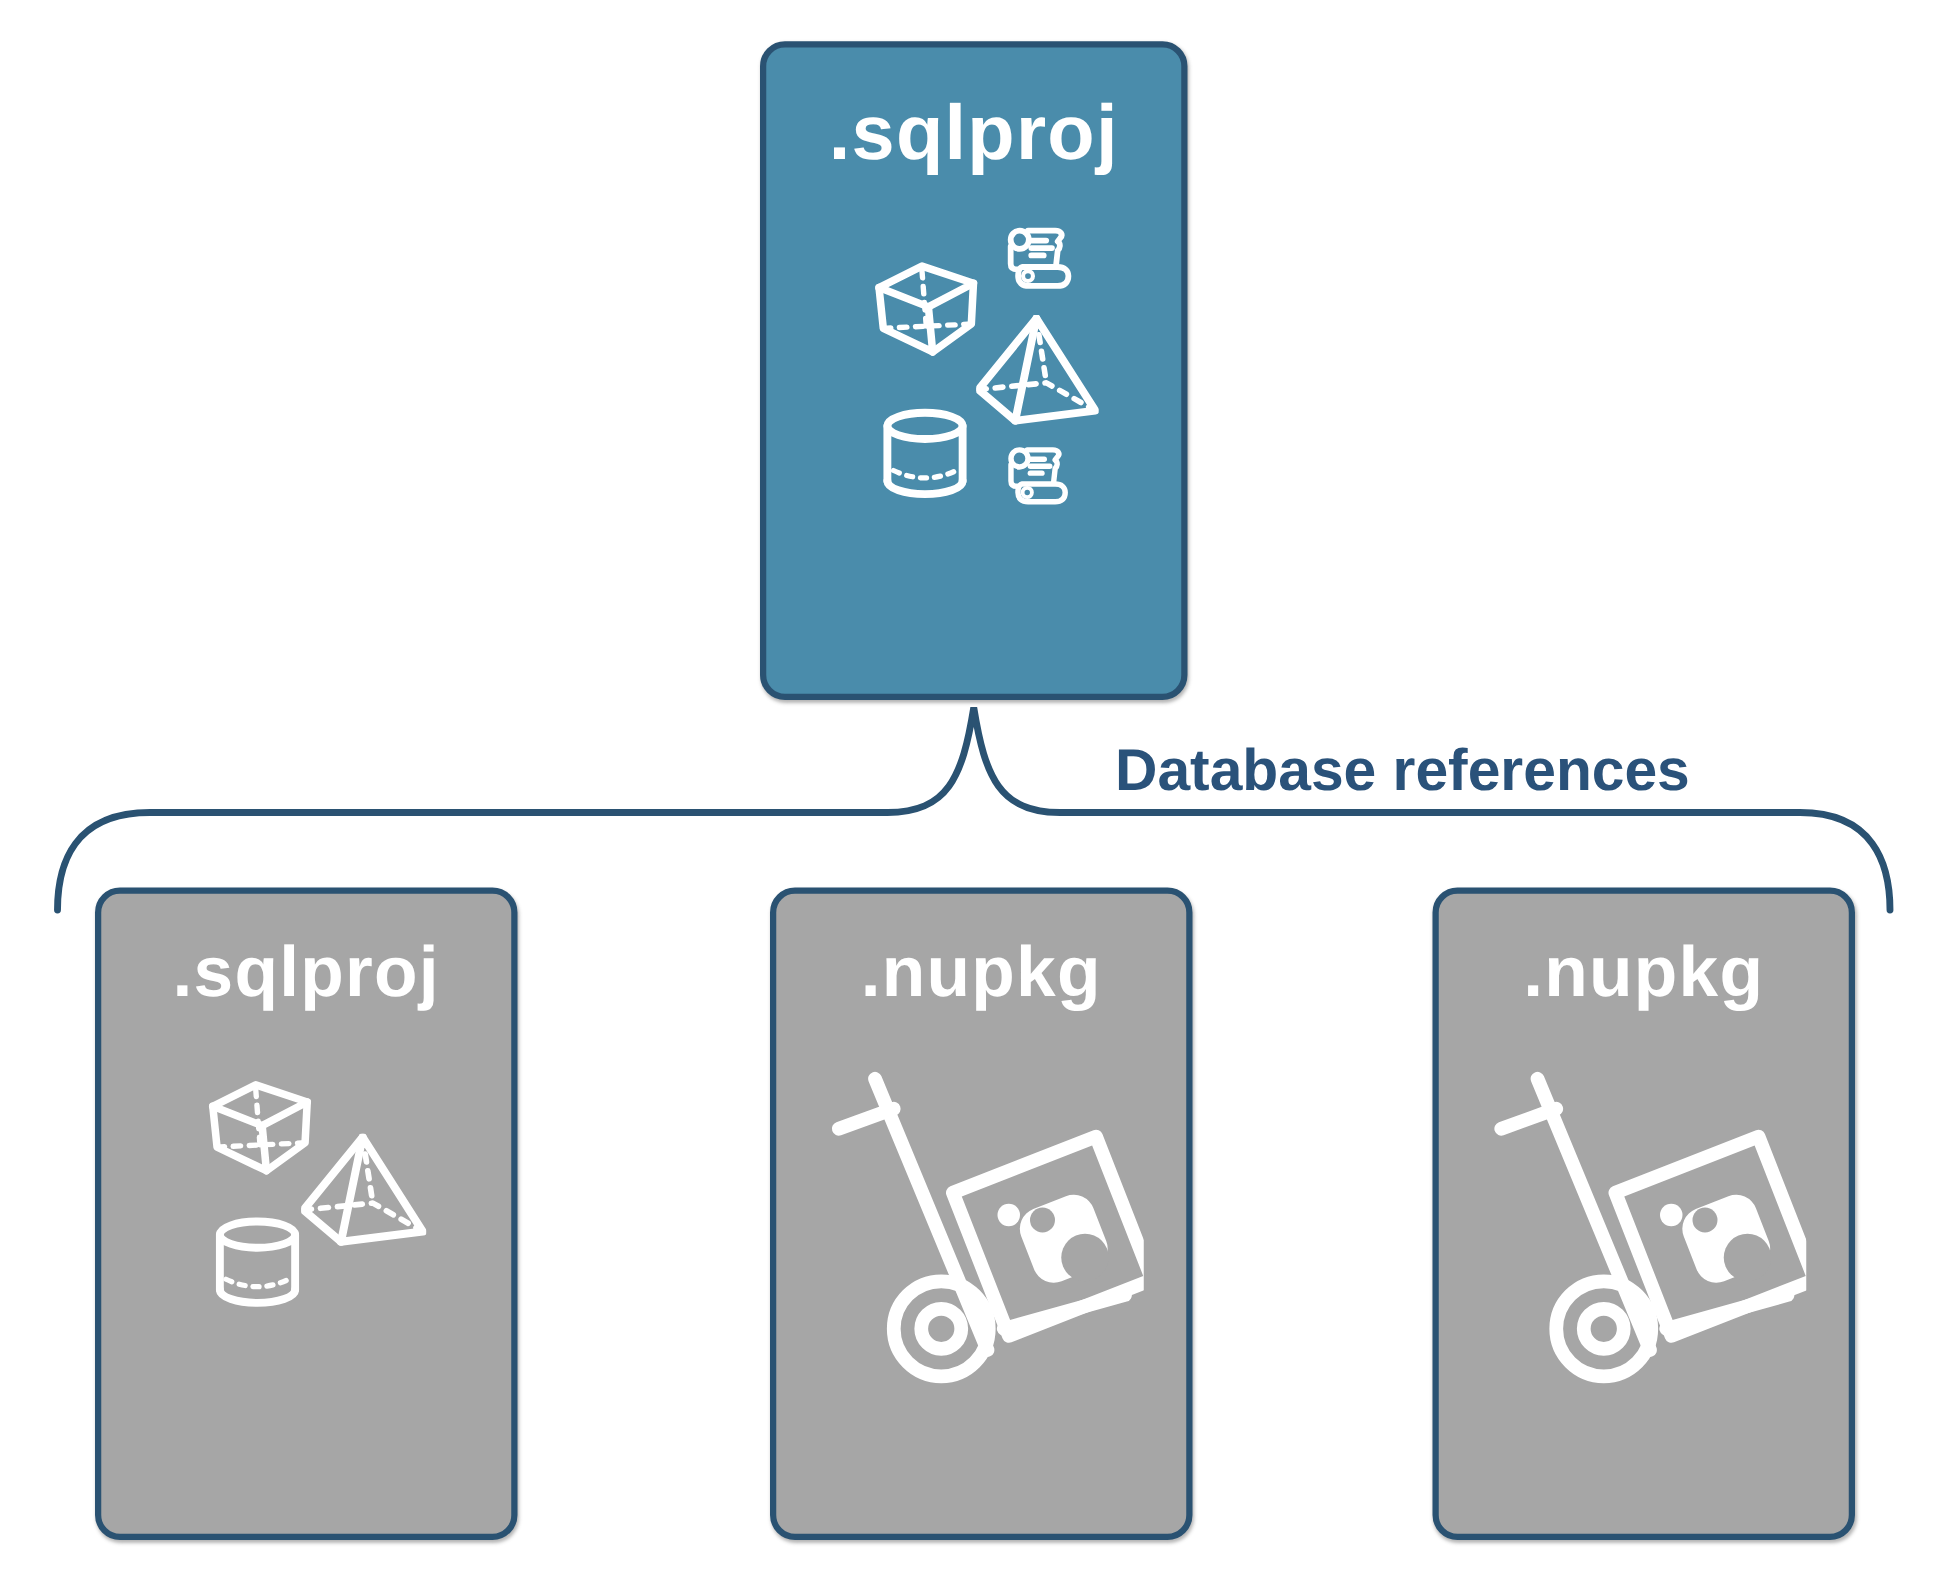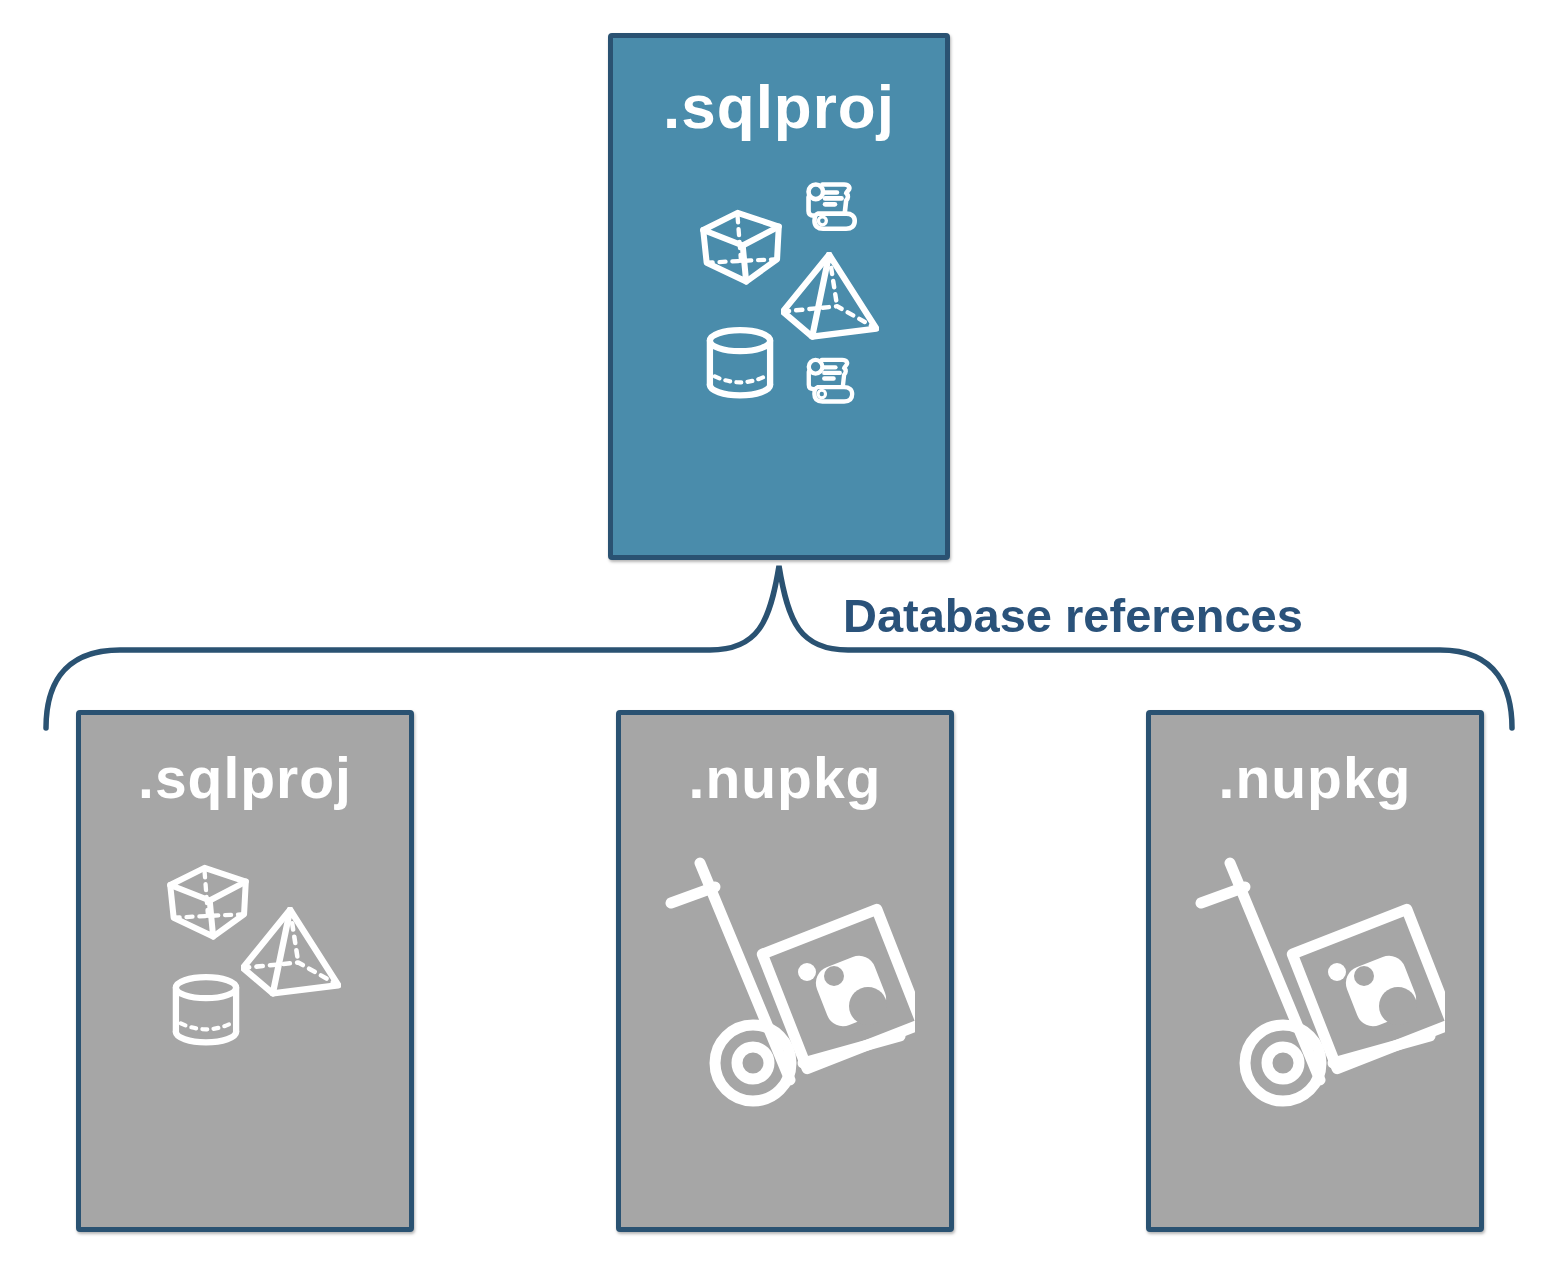--- a/index.html
+++ b/index.html
@@ -6,21 +6,21 @@
   .canvas{
     position:relative;
     width:1566px;height:1274px;
     background:#ffffff;
     font-family:"Liberation Sans",sans-serif;
     overflow:hidden;
   }
   .node{
     position:absolute;
     border:5px solid #2A5272;
-    border-radius:4px;
+    border-radius:20px;
     box-sizing:border-box;
     box-shadow:1px 2px 3px rgba(90,90,90,.45);
   }
   .node-root{
     left:608px;top:33px;width:342px;height:527px;
     background:#4A8CAB;
   }
   .node-child{
     top:710px;width:338px;height:522px;
     background:#A6A6A6;
@@ -34,21 +34,21 @@
     font-weight:bold;
     letter-spacing:1px;
     user-select:none;
   }
   .node-root .node-title{margin-top:33px;font-size:62px;}
   .node-child .node-title{margin-top:30px;font-size:57px;}
   .icon{position:absolute;}
   .icon svg{display:block;width:100%;height:100%;overflow:visible;}
   .edge-label{
     position:absolute;
-    left:843px;top:588px;
+    left:892px;top:588px;
     font-size:47px;
     font-weight:bold;
     color:#2A527A;
     white-space:nowrap;
   }
   .overlay{
     position:absolute;left:0;top:0;width:1566px;height:1274px;
     pointer-events:none;
   }
   .defs-holder{position:absolute;width:0;height:0;overflow:hidden;}

